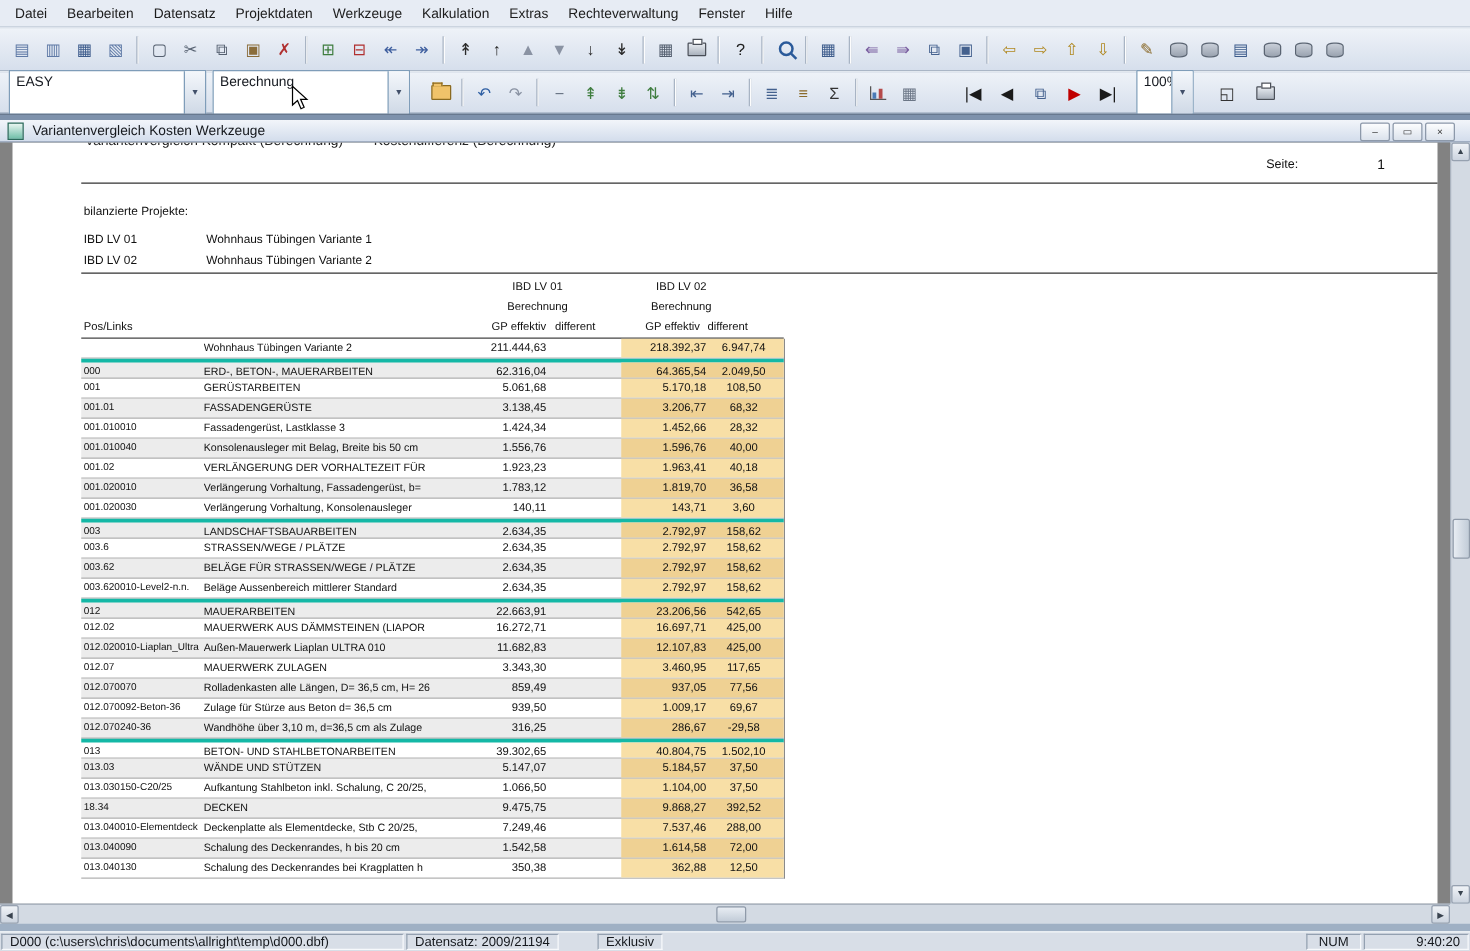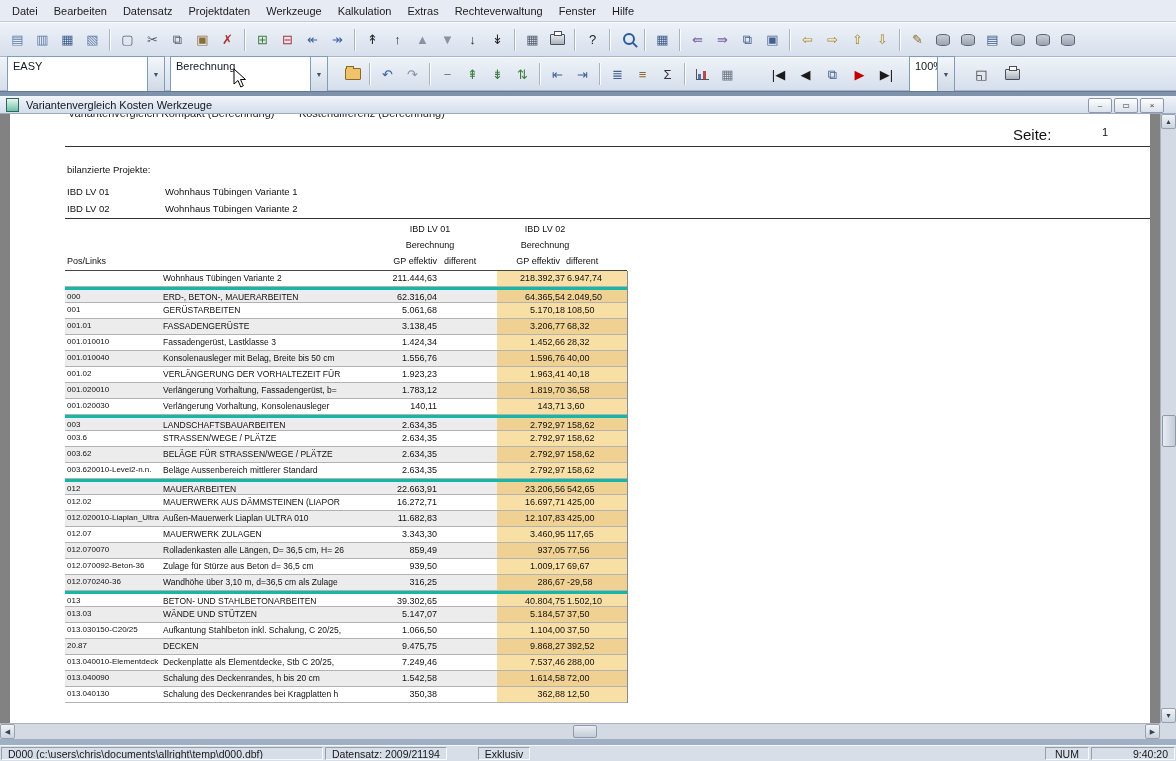--- a/index.html
+++ b/index.html
@@ -43,40 +43,40 @@
   .doc-icon{width:11px;height:12px;background:linear-gradient(#e8f5f0,#6fbfa8);border:1px solid #2a6a5a;flex:0 0 auto}
   .title-text{font-size:11px;margin-left:7px;color:#15181d;white-space:nowrap}
   .winbtns{position:absolute;right:12px;top:2px;display:flex;gap:2px}
   .wbtn{width:22px;height:13px;border:1px solid #8d99aa;background:linear-gradient(#fcfdfe,#dbe2ec);
     border-radius:2px;font-size:8px;line-height:1;display:flex;align-items:center;justify-content:center;color:#333}
   
   .docarea{position:absolute;top:114px;left:0;width:1160px;height:609px;background:#828282;overflow:hidden}
   .page{position:absolute;left:10px;top:0;width:1140px;height:609px;background:#ffffff}
   .clip-line{position:absolute;top:0;left:58px;height:6px;overflow:hidden;font-size:11px;color:#222;white-space:pre}
   .clip-line span{display:block;margin-top:-7px}
-  .seite{position:absolute;top:12px;left:1003px;font-size:15px;color:#111}
+  .seite{position:absolute;top:12px;left:1003px;font-size:10px;color:#111}
   .seite-num{position:absolute;top:12px;left:1040px;width:58px;text-align:right;font-size:11px;color:#111}
   .hrule{position:absolute;height:1px;background:#333}
   .r-label{position:absolute;font-size:9.5px;color:#111;white-space:nowrap}
   .hdr{position:absolute;font-size:9px;color:#111;white-space:nowrap}
   .c-center{text-align:center}
   .c-right{text-align:right}
   
   #report-rows{position:absolute;top:157px;left:55px;width:562px;border-right:1px solid #8a8a8a}
   .row{position:relative;height:16px;box-sizing:border-box;border-bottom:1px solid #b2b2b2;font-size:9px;color:#111}
   .row.stripe{background:var(--stripe)}
   .row.major{border-top:3px solid #14b8a6}
   .row .cell{position:absolute;top:2px;white-space:nowrap;overflow:hidden}
   .c-pos{left:2px;width:96px;font-size:8px}
   .c-desc{left:98px;width:200px;font-size:8.5px}
   .c-v1{left:298px;width:74px;text-align:right}
   .c-hl{position:absolute;left:432px;width:130px;top:0;bottom:0;background:var(--hl)}
   .row.stripe .c-hl{background:var(--hl-alt)}
   .c-v2{left:432px;width:68px;text-align:right}
-  .c-diff{left:502px;width:56px;text-align:left}
+  .c-diff{left:502px;width:56px;text-align:center}
   
   .vscroll{position:absolute;right:0;top:114px;width:16px;height:609px;background:#d3dae3;border-left:1px solid #aab3bf;box-sizing:border-box}
   .hscroll{position:absolute;left:0;top:723px;width:1160px;height:16px;background:#d3dae3;border-top:1px solid #aab3bf;box-sizing:border-box}
   .sb-btn{position:absolute;width:15px;height:15px;background:linear-gradient(#f0f3f7,#ccd4df);border:1px solid #96a1b0;
     box-sizing:border-box;display:flex;align-items:center;justify-content:center;font-size:7px;color:#39434f;border-radius:2px}
   .v-thumb{position:absolute;left:1px;width:14px;height:32px;top:301px;background:linear-gradient(90deg,#e8edf3,#c2ccd8);border:1px solid #8f9aa9;box-sizing:border-box;border-radius:2px}
   .h-thumb{position:absolute;top:1px;height:13px;left:573px;width:24px;background:linear-gradient(#e8edf3,#c2ccd8);border:1px solid #8f9aa9;box-sizing:border-box;border-radius:2px}
   .corner{position:absolute;left:1160px;top:723px;width:16px;height:16px;background:#d3dae3}
   
   .status{position:absolute;top:745px;height:16px;left:0;right:0;background:#d8dee7;border-top:1px solid #f4f7fa;
@@ -447,21 +447,21 @@
         <div class="row">
           <div class="c-hl"></div>
           <span class="cell c-pos">013.030150-C20/25</span>
           <span class="cell c-desc">Aufkantung Stahlbeton inkl. Schalung, C 20/25,</span>
           <span class="cell c-v1">1.066,50</span>
           <span class="cell c-v2">1.104,00</span>
           <span class="cell c-diff">37,50</span>
         </div>
         <div class="row stripe">
           <div class="c-hl"></div>
-          <span class="cell c-pos">20.87</span>
+          <span class="cell c-pos">18.34</span>
           <span class="cell c-desc">DECKEN</span>
           <span class="cell c-v1">9.475,75</span>
           <span class="cell c-v2">9.868,27</span>
           <span class="cell c-diff">392,52</span>
         </div>
         <div class="row">
           <div class="c-hl"></div>
           <span class="cell c-pos">013.040010-Elementdeck</span>
           <span class="cell c-desc">Deckenplatte als Elementdecke, Stb C 20/25,</span>
           <span class="cell c-v1">7.249,46</span>

